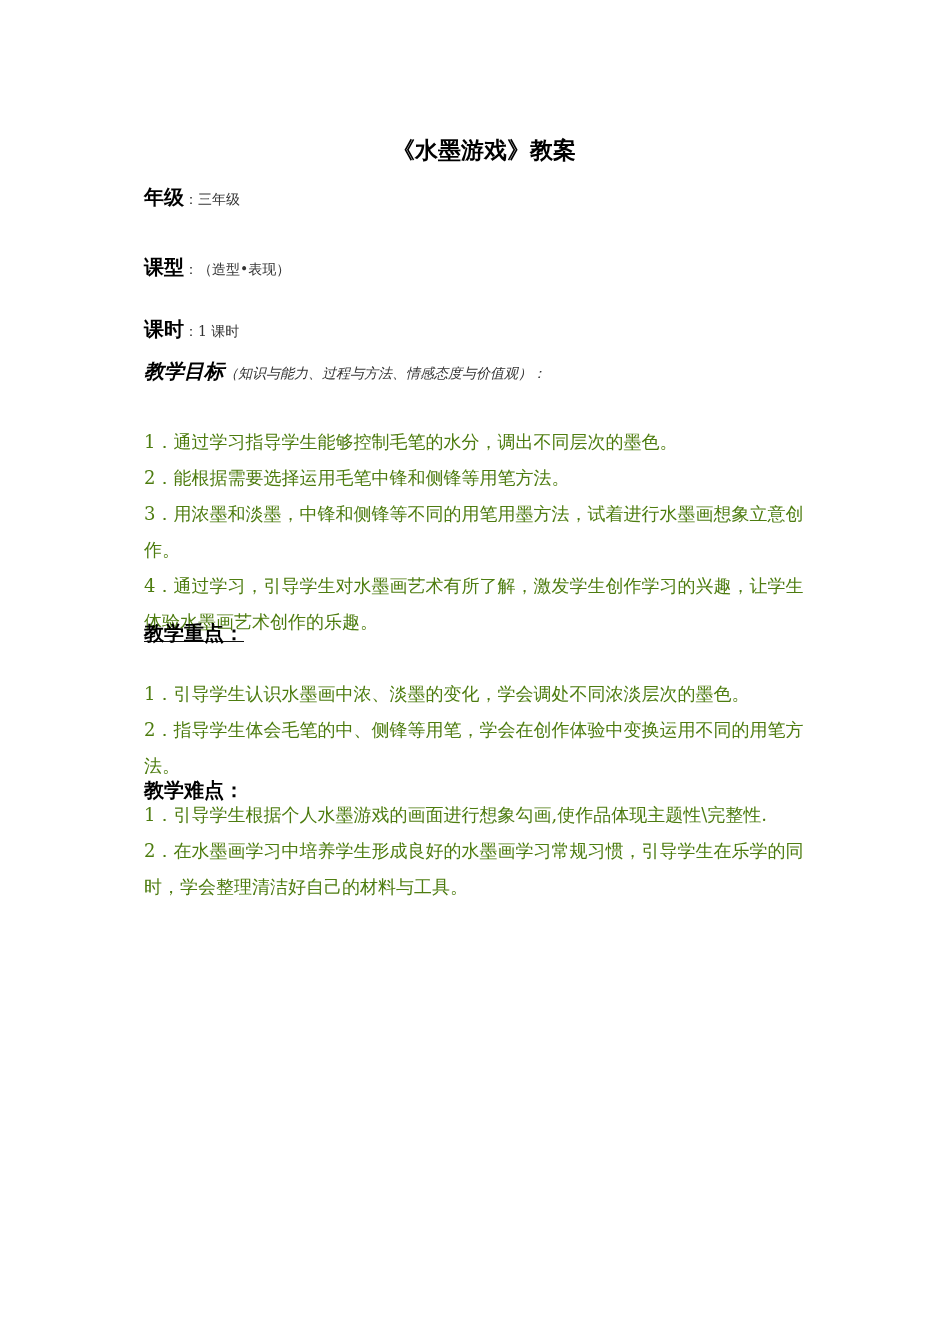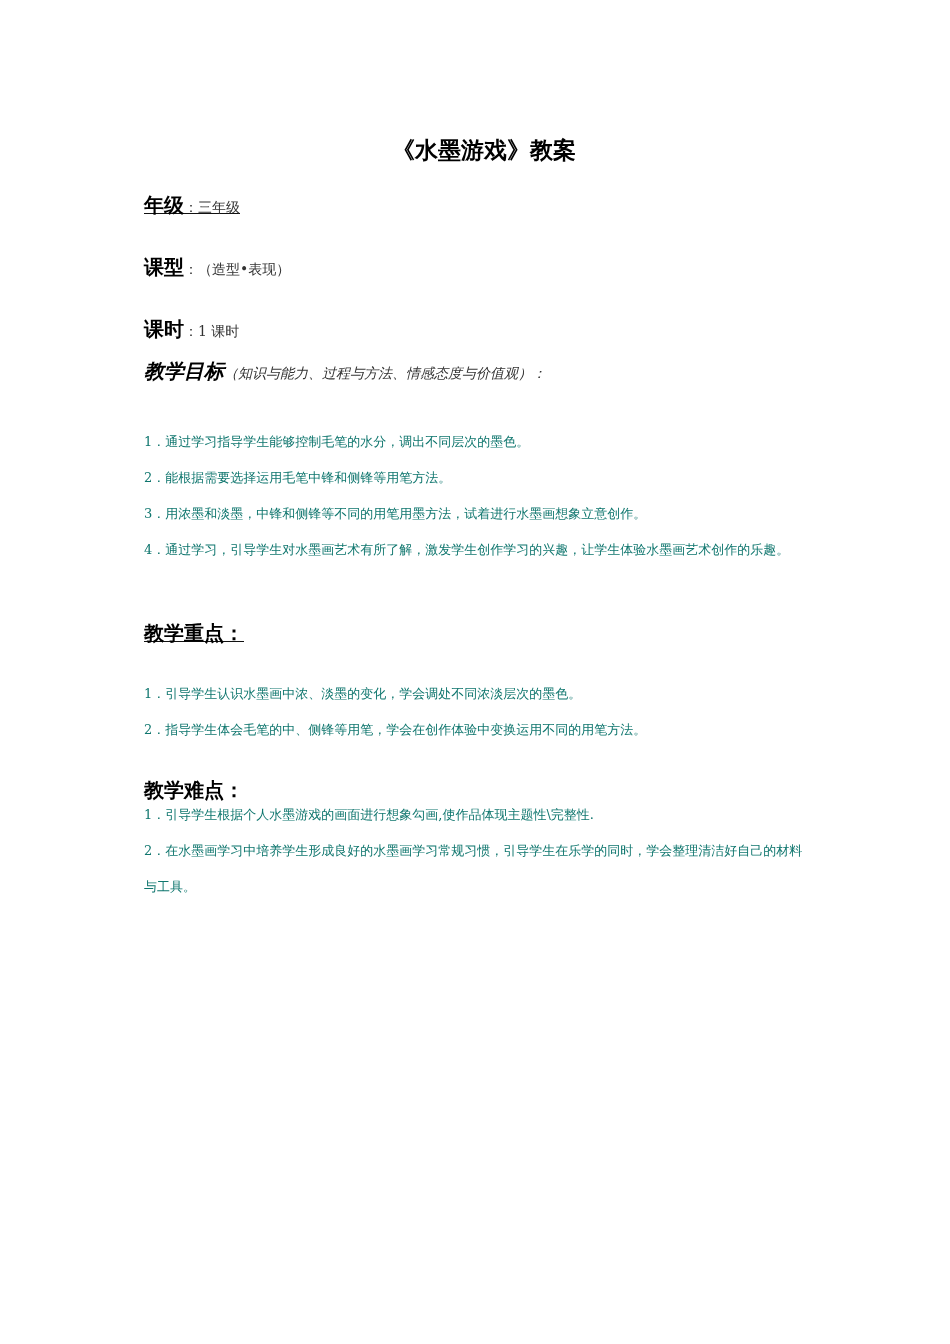--- a/index.html
+++ b/index.html
@@ -64,34 +64,34 @@
     }
     .list {
       position: absolute;
       left: 0;
       width: 664px;
       margin: 0;
       padding: 0;
       list-style: none;
     }
     .list-item {
-      font-size: 13px;
+      font-size: 18px;
       line-height: 36px;
-      color: #0f766e;
+      color: #4d7c0f;
       word-break: break-all;
     }
   </style>
 </head>
 <body>
 
 <div class="page">
 
   <h1 class="title">《水墨游戏》教案</h1>
 
-  <div class="meta-row" style="top:192px;text-decoration:underline;">
+  <div class="meta-row" style="top:184px;">
     <span class="heading">年级</span><span class="colon">：</span><span class="meta-value">三年级</span>
   </div>
 
   <div class="meta-row" style="top:254px;">
     <span class="heading">课型</span><span class="colon">：</span><span class="meta-value">（造型•表现）</span>
   </div>
 
   <div class="meta-row" style="top:316px;">
     <span class="heading">课时</span><span class="colon">：</span><span class="meta-value">1 课时</span>
   </div>

